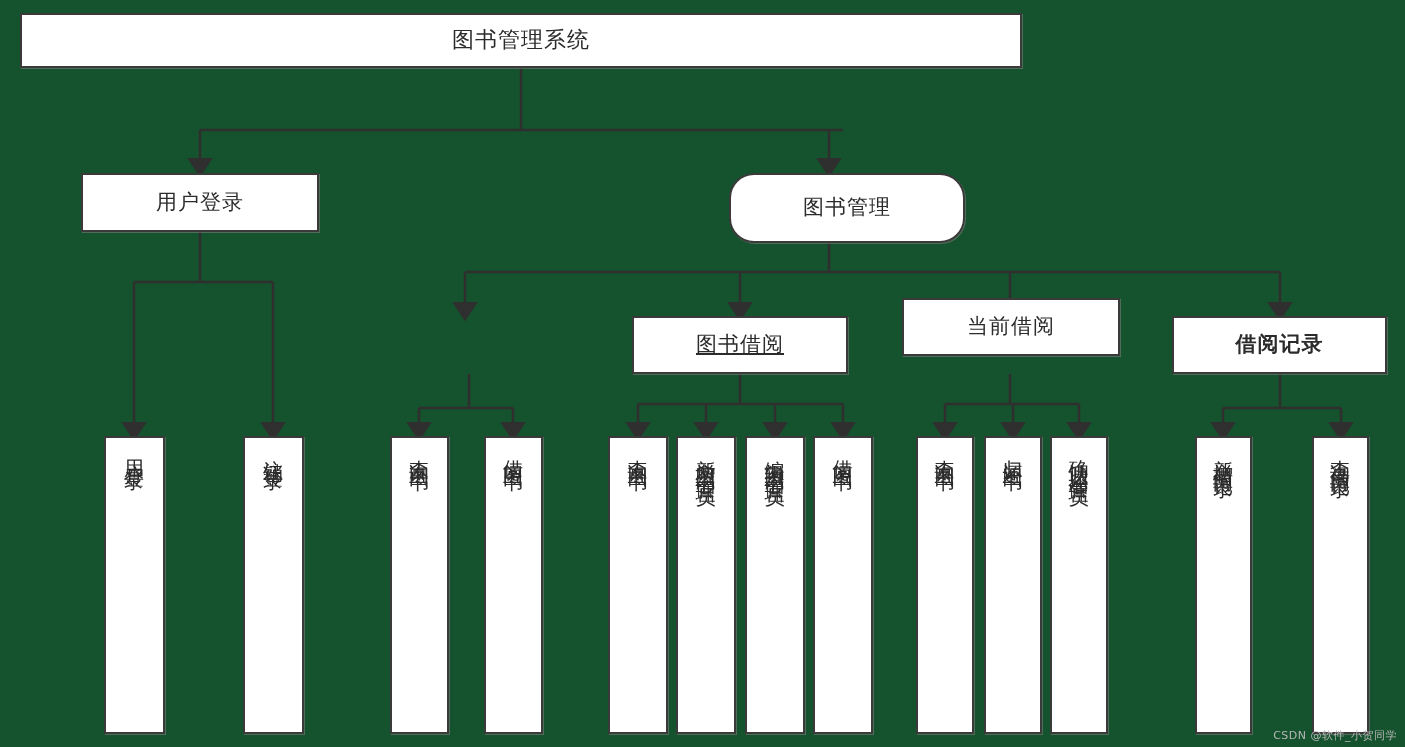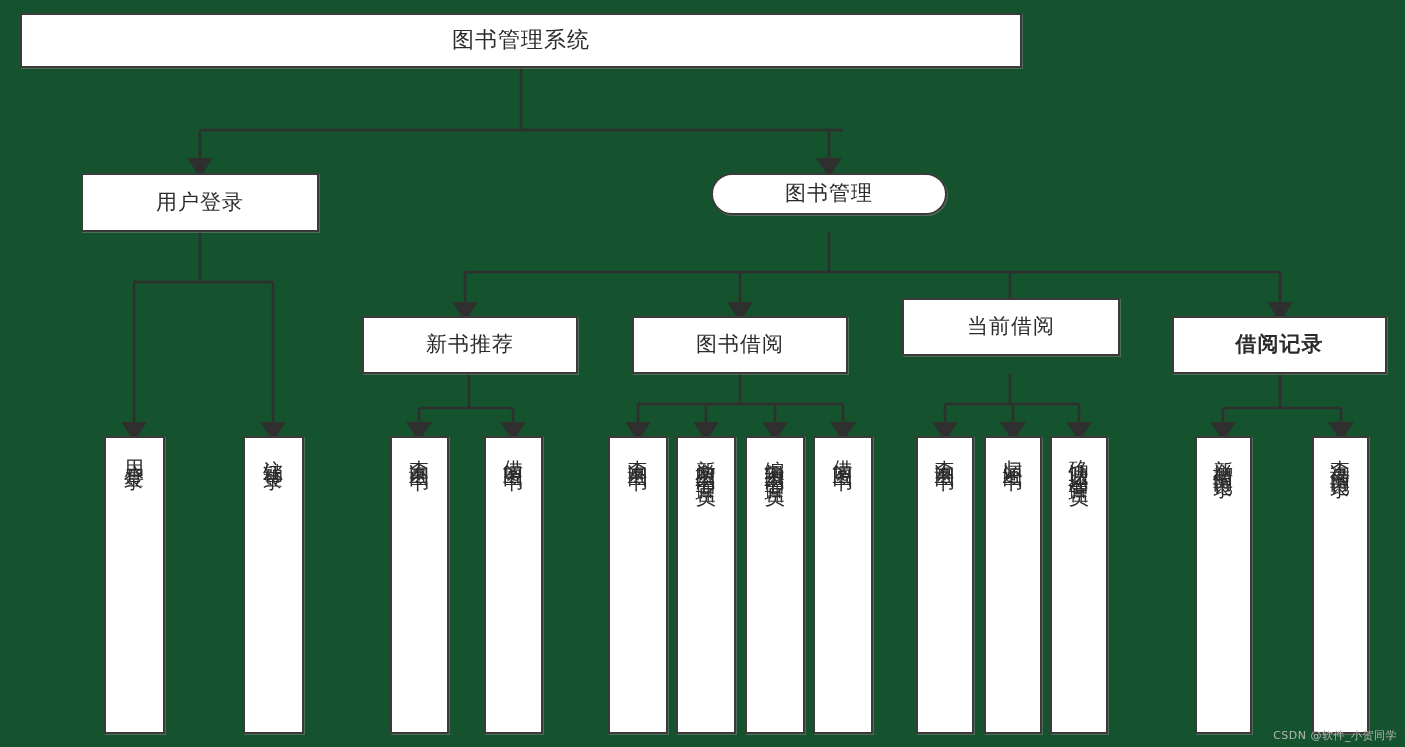--- a/index.html
+++ b/index.html
@@ -133,28 +133,25 @@
     </g>
   </svg>
 
   <div class="node h root" style="left:20px; top:13px; width:1002px; height:55px;">
     <span class="label">图书管理系统</span>
   </div>
 
   <div class="node h" style="left:81px; top:173px; width:238px; height:59px;">
     <span class="label">用户登录</span>
   </div>
-  <div class="node h" style="left:711px; top:173px; width:236px; height:42px;border-radius:25px;">
+  <div class="node h" style="left:729px; top:173px; width:236px; height:70px;border-radius:25px;">
     <span class="label">图书管理</span>
   </div>
 
-  <div class="node h" style="left:362px; top:316px; width:216px; height:58px;">
-    <span class="label">新书推荐</span>
-  </div>
-  <div class="node h" style="left:632px; top:316px; width:216px; height:58px;">
+  <div class="node h" style="left:632px; top:316px; width:216px; height:58px;text-decoration:underline;">
     <span class="label">图书借阅</span>
   </div>
   <div class="node h" style="left:902px; top:298px; width:218px; height:58px;">
     <span class="label">当前借阅</span>
   </div>
   <div class="node h" style="left:1172px; top:316px; width:215px; height:58px;font-weight:bold;">
     <span class="label">借阅记录</span>
   </div>
 
   <div class="node v" style="left:104px; top:436px; width:61px; height:298px;">

